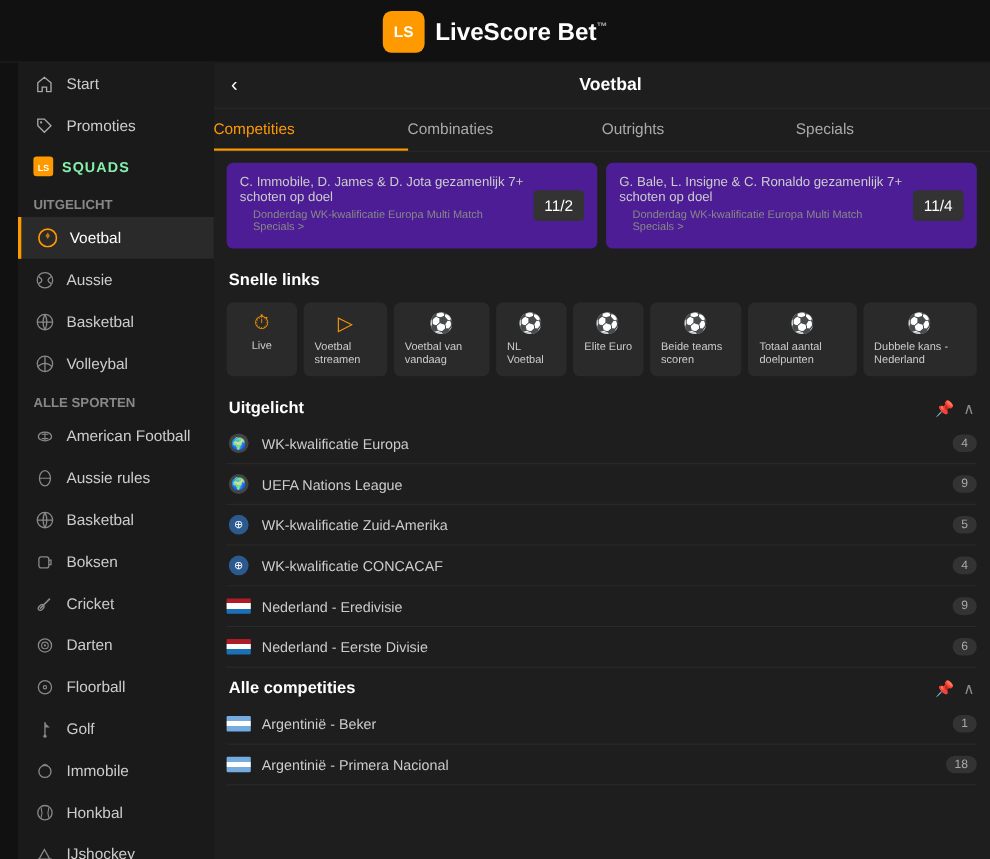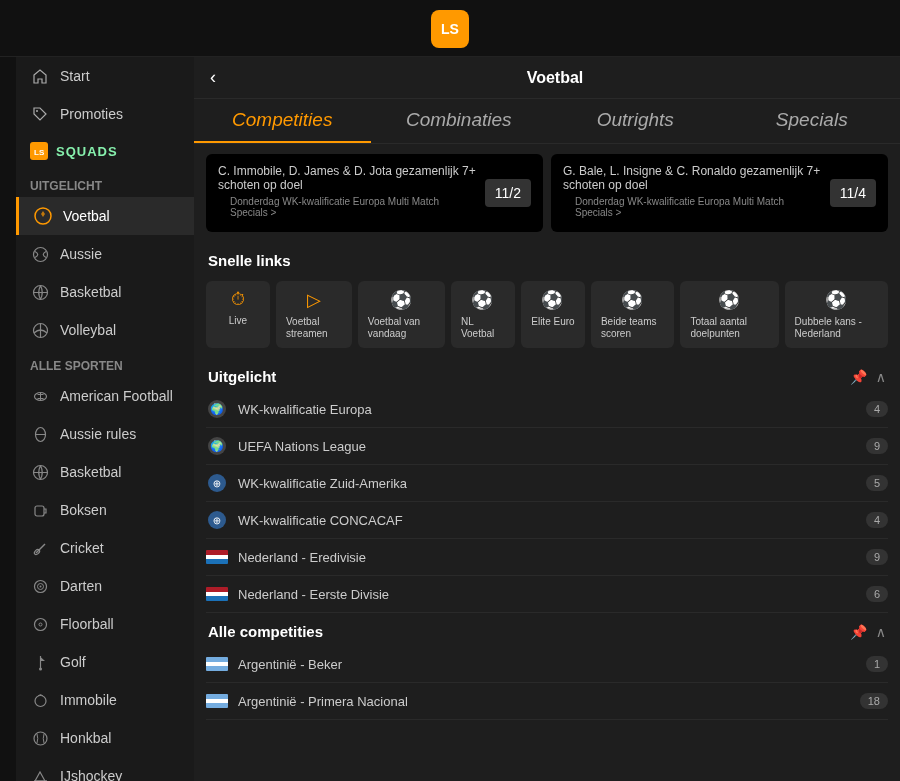--- a/index.html
+++ b/index.html
@@ -138,42 +138,41 @@
     }
 
     
     .tabs {
       display: flex;
       background: #1e1e1e;
       border-bottom: 1px solid #2a2a2a;
     }
     .tab {
       flex: 1;
-      text-align: center;
+      text-align: left;
       padding: 10px 0;
-      font-size: 19px;
+      font-size: 14px;
       color: #aaa;
       cursor: pointer;
       border-bottom: 2px solid transparent;
-      font-style: italic;
     }
     .tab.active {
       color: #f90;
       border-bottom: 2px solid #f90;
     }
 
     
     .promo-row {
       display: flex;
       gap: 8px;
       padding: 10px 12px;
     }
     .promo-card {
       flex: 1;
-      background: #000000;
+      background: #4c1d95;
       border-radius: 6px;
       padding: 10px 12px;
       display: flex;
       align-items: center;
       justify-content: space-between;
       gap: 8px;
     }
     .promo-text {
       font-size: 12px;
       color: #ccc;
@@ -311,20 +310,23 @@
 </head>
 <body>
 
 <div class="header">
   <div class="logo-container">
     <div class="logo-icon">
       <svg width="22" height="22" viewBox="0 0 22 22">
         <text x="2" y="16" fill="white" font-size="14" font-weight="bold">LS</text>
       </svg>
     </div>
+    <div class="logo-text">
+      <span>LiveScore Bet</span><sup>™</sup>
+    </div>
   </div>
 </div>
 
 <div class="main-layout">
 
   <div class="sidebar">
 
     <div class="sidebar-item">
       <span class="icon">
         <svg width="16" height="16" viewBox="0 0 16 16" fill="none">

